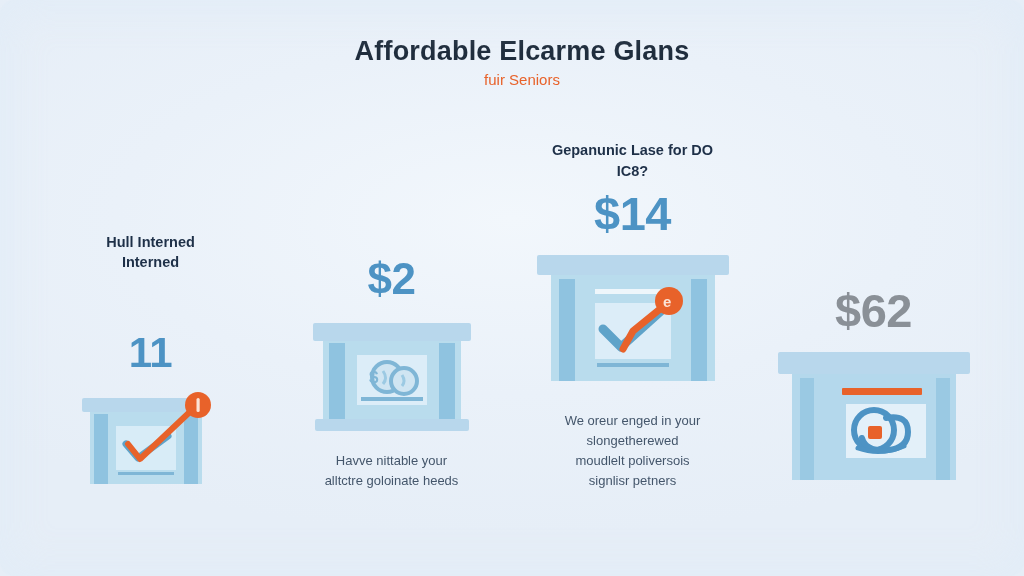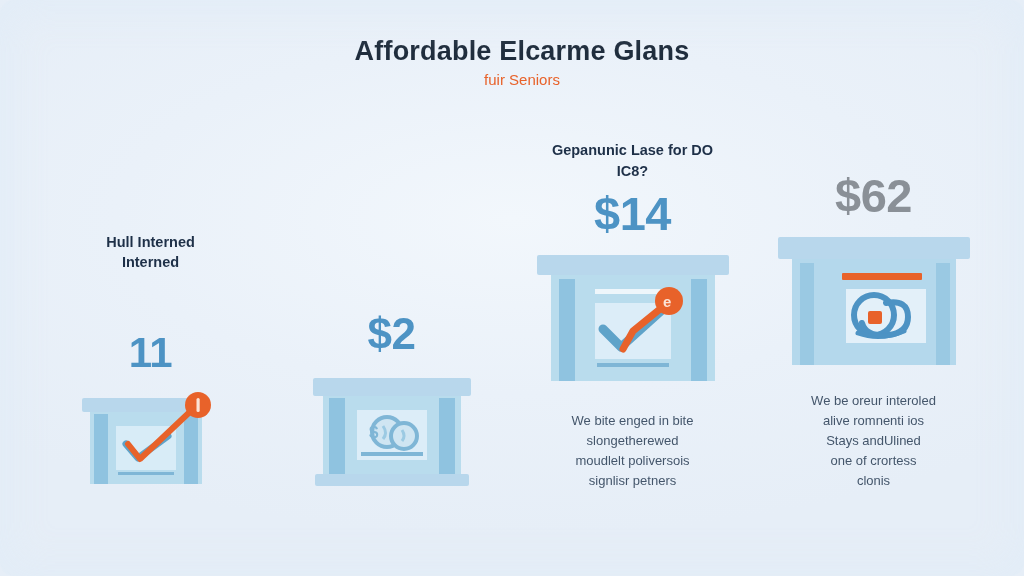--- a/index.html
+++ b/index.html
@@ -177,20 +177,22 @@
             <circle cx="80" cy="68" r="15" fill="#cfe5f2" stroke="#7fb6d6" stroke-width="4"></circle>
             <circle cx="97" cy="72" r="13" fill="#cfe5f2" stroke="#7fb6d6" stroke-width="4"></circle>
             <text x="62" y="74" font-family="Liberation Sans, sans-serif" font-size="17" font-weight="bold" fill="#7fb6d6">$</text>
             <path d="M76 62 q5 7 0 13" fill="none" stroke="#9ccae3" stroke-width="3"></path>
             <path d="M95 66 q4 6 0 11" fill="none" stroke="#9ccae3" stroke-width="3"></path>
             <rect x="54" y="88" width="62" height="4" fill="#7fb6d6"></rect>
             <rect x="8" y="110" width="154" height="12" rx="2" fill="#b8d7ec"></rect>
           </svg>
         </div>
       </div>
+      <div class="col-body">Havve nittable your
+alltctre goloinate heeds</div>
     </div>
 
     <div class="col col-3">
       <div class="col-heading" style="white-space:pre-line">Gepanunic Lase for DO
 IC8?</div>
       <div class="stat-wrap" style="margin-top:6px;">
         <div class="stat-value">$14</div>
         <div class="icon-slot" style="margin-top:8px;">
           <svg width="200" height="152" viewBox="0 0 200 152" aria-hidden="true">
             <rect x="4" y="10" width="192" height="20" rx="2" fill="#b8d7ec"></rect>
@@ -202,21 +204,21 @@
 
             <path d="M70 84 L88 102 L128 66" fill="none" stroke="#5fa3c9" stroke-width="9" stroke-linecap="round" stroke-linejoin="round"></path>
 
             <path d="M90 104 L100 86 L132 60" fill="none" stroke="#e8622a" stroke-width="7" stroke-linecap="round" stroke-linejoin="round"></path>
             <circle cx="136" cy="56" r="14" fill="#e8622a"></circle>
             <text x="130" y="62" font-family="Liberation Sans, sans-serif" font-size="15" font-weight="bold" fill="#fbe3d6">e</text>
             <rect x="64" y="118" width="72" height="4" fill="#7fb6d6"></rect>
           </svg>
         </div>
       </div>
-      <div class="col-body">We bite enged in bite
+      <div class="col-body">We oreur enged in your
 slongetherewed
 moudlelt poliversois
 signlisr petners</div>
     </div>
 
     <div class="col col-4">
       <div class="stat-wrap" style="margin-top:18px;">
         <div class="stat-value gray">$62</div>
         <div class="icon-slot" style="margin-top:10px;">
           <svg width="200" height="148" viewBox="0 0 200 148" aria-hidden="true">
@@ -229,21 +231,16 @@
 
             <rect x="72" y="60" width="80" height="54" fill="#e3f0f9"></rect>
 
             <circle cx="100" cy="86" r="20" fill="none" stroke="#4d93c4" stroke-width="6"></circle>
             <path d="M112 74 q22 -4 22 14 q0 16 -20 18 q-22 2 -26 -12" fill="none" stroke="#4d93c4" stroke-width="6" stroke-linecap="round"></path>
             <rect x="94" y="82" width="14" height="13" rx="2" fill="#e8622a"></rect>
             <path d="M84 104 q22 8 46 -2" fill="none" stroke="#4d93c4" stroke-width="5" stroke-linecap="round"></path>
           </svg>
         </div>
       </div>
-      <div class="col-body">We be oreur interoled
-alive romnenti ios
-Stays andUlined
-one of crortess
-clonis</div>
     </div>
 
   </div>
 </div>
 
 </body></html>

